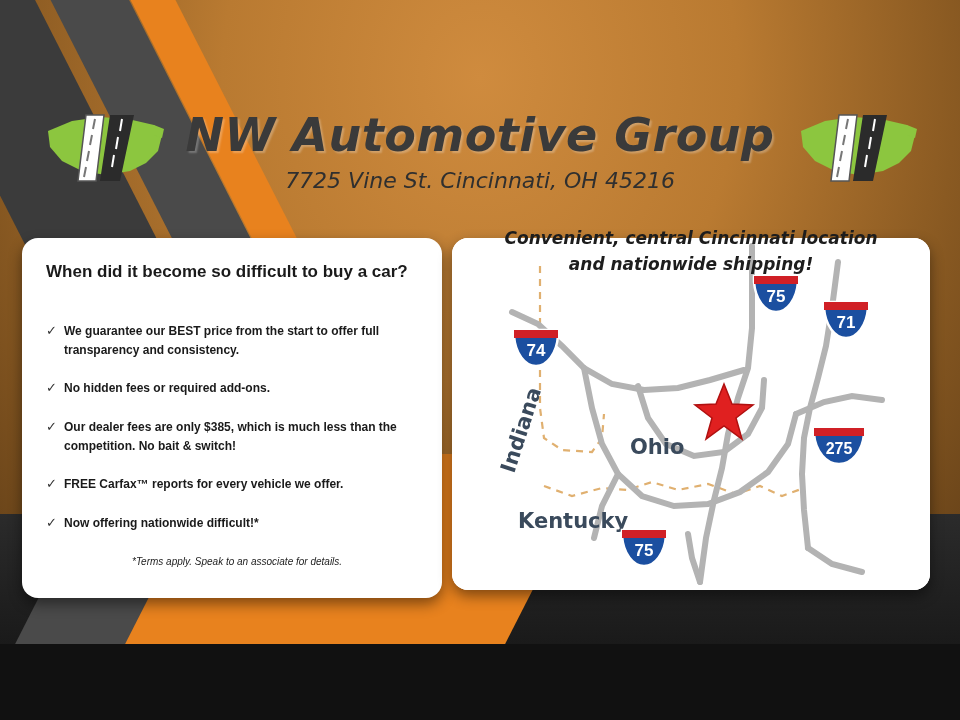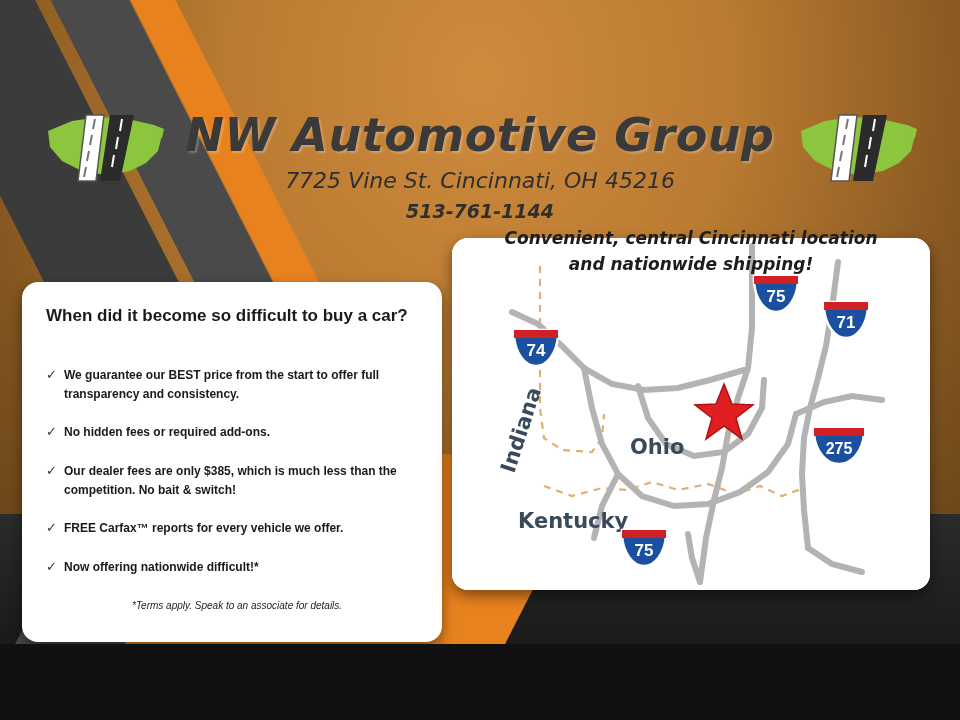--- a/index.html
+++ b/index.html
@@ -61,21 +61,21 @@
   .phone{
     position:absolute;left:0;top:200px;width:960px;text-align:center;
     font-family:"DejaVu Sans",sans-serif;
     font-size:19px;font-weight:bold;font-style:italic;color:#2f2f2f;
   }
   
   .card{
     position:absolute;background:#ffffff;border-radius:16px;
     box-shadow:0 6px 14px rgba(0,0,0,0.45);
   }
-  .card-left{left:22px;top:238px;width:420px;height:360px;margin-top:44px;}
+  .card-left{left:22px;top:238px;width:420px;height:360px;}
   .card-right{left:452px;top:238px;width:478px;height:352px;}
   .left-heading{
     position:absolute;left:24px;top:22px;width:370px;
     font-size:17px;font-weight:bold;color:#1a1a1a;line-height:1.45;
   }
   .bullets{position:absolute;left:24px;top:84px;width:378px;}
   .bullet{display:flex;margin-bottom:20px;}
   .bullet .check{
     width:18px;flex:0 0 18px;color:#333;font-size:13px;line-height:1.45;
   }
@@ -140,21 +140,20 @@
           <path d="M44 10 L62 10 L54 76 L36 76 Z" fill="#ffffff" stroke="#555" stroke-width="1.5"></path>
           <path d="M53 14 L51 24 M50 30 L48 40 M47 46 L45 56 M44 62 L42 72" stroke="#777" stroke-width="2"></path>
           <path d="M68 10 L92 10 L78 76 L58 76 Z" fill="#2b2b2b"></path>
           <path d="M80 14 L78 26 M76 32 L74 44 M72 50 L70 62" stroke="#ffffff" stroke-width="2"></path>
         </g>
       </svg>
     </div>
 
     <div class="title">NW Automotive Group</div>
     <div class="address">7725 Vine St. Cincinnati, OH 45216</div>
-    <div class="phone">513-761-1144</div>
   </div>
 
   <div class="card card-left">
     <div class="left-heading">When did it become so difficult to buy a car?</div>
 
     <div class="bullets">
       <div class="bullet">
         <span class="check">✓</span>
         <span class="btext">We guarantee our BEST price from the start to offer full transparency and consistency.</span>
       </div>

